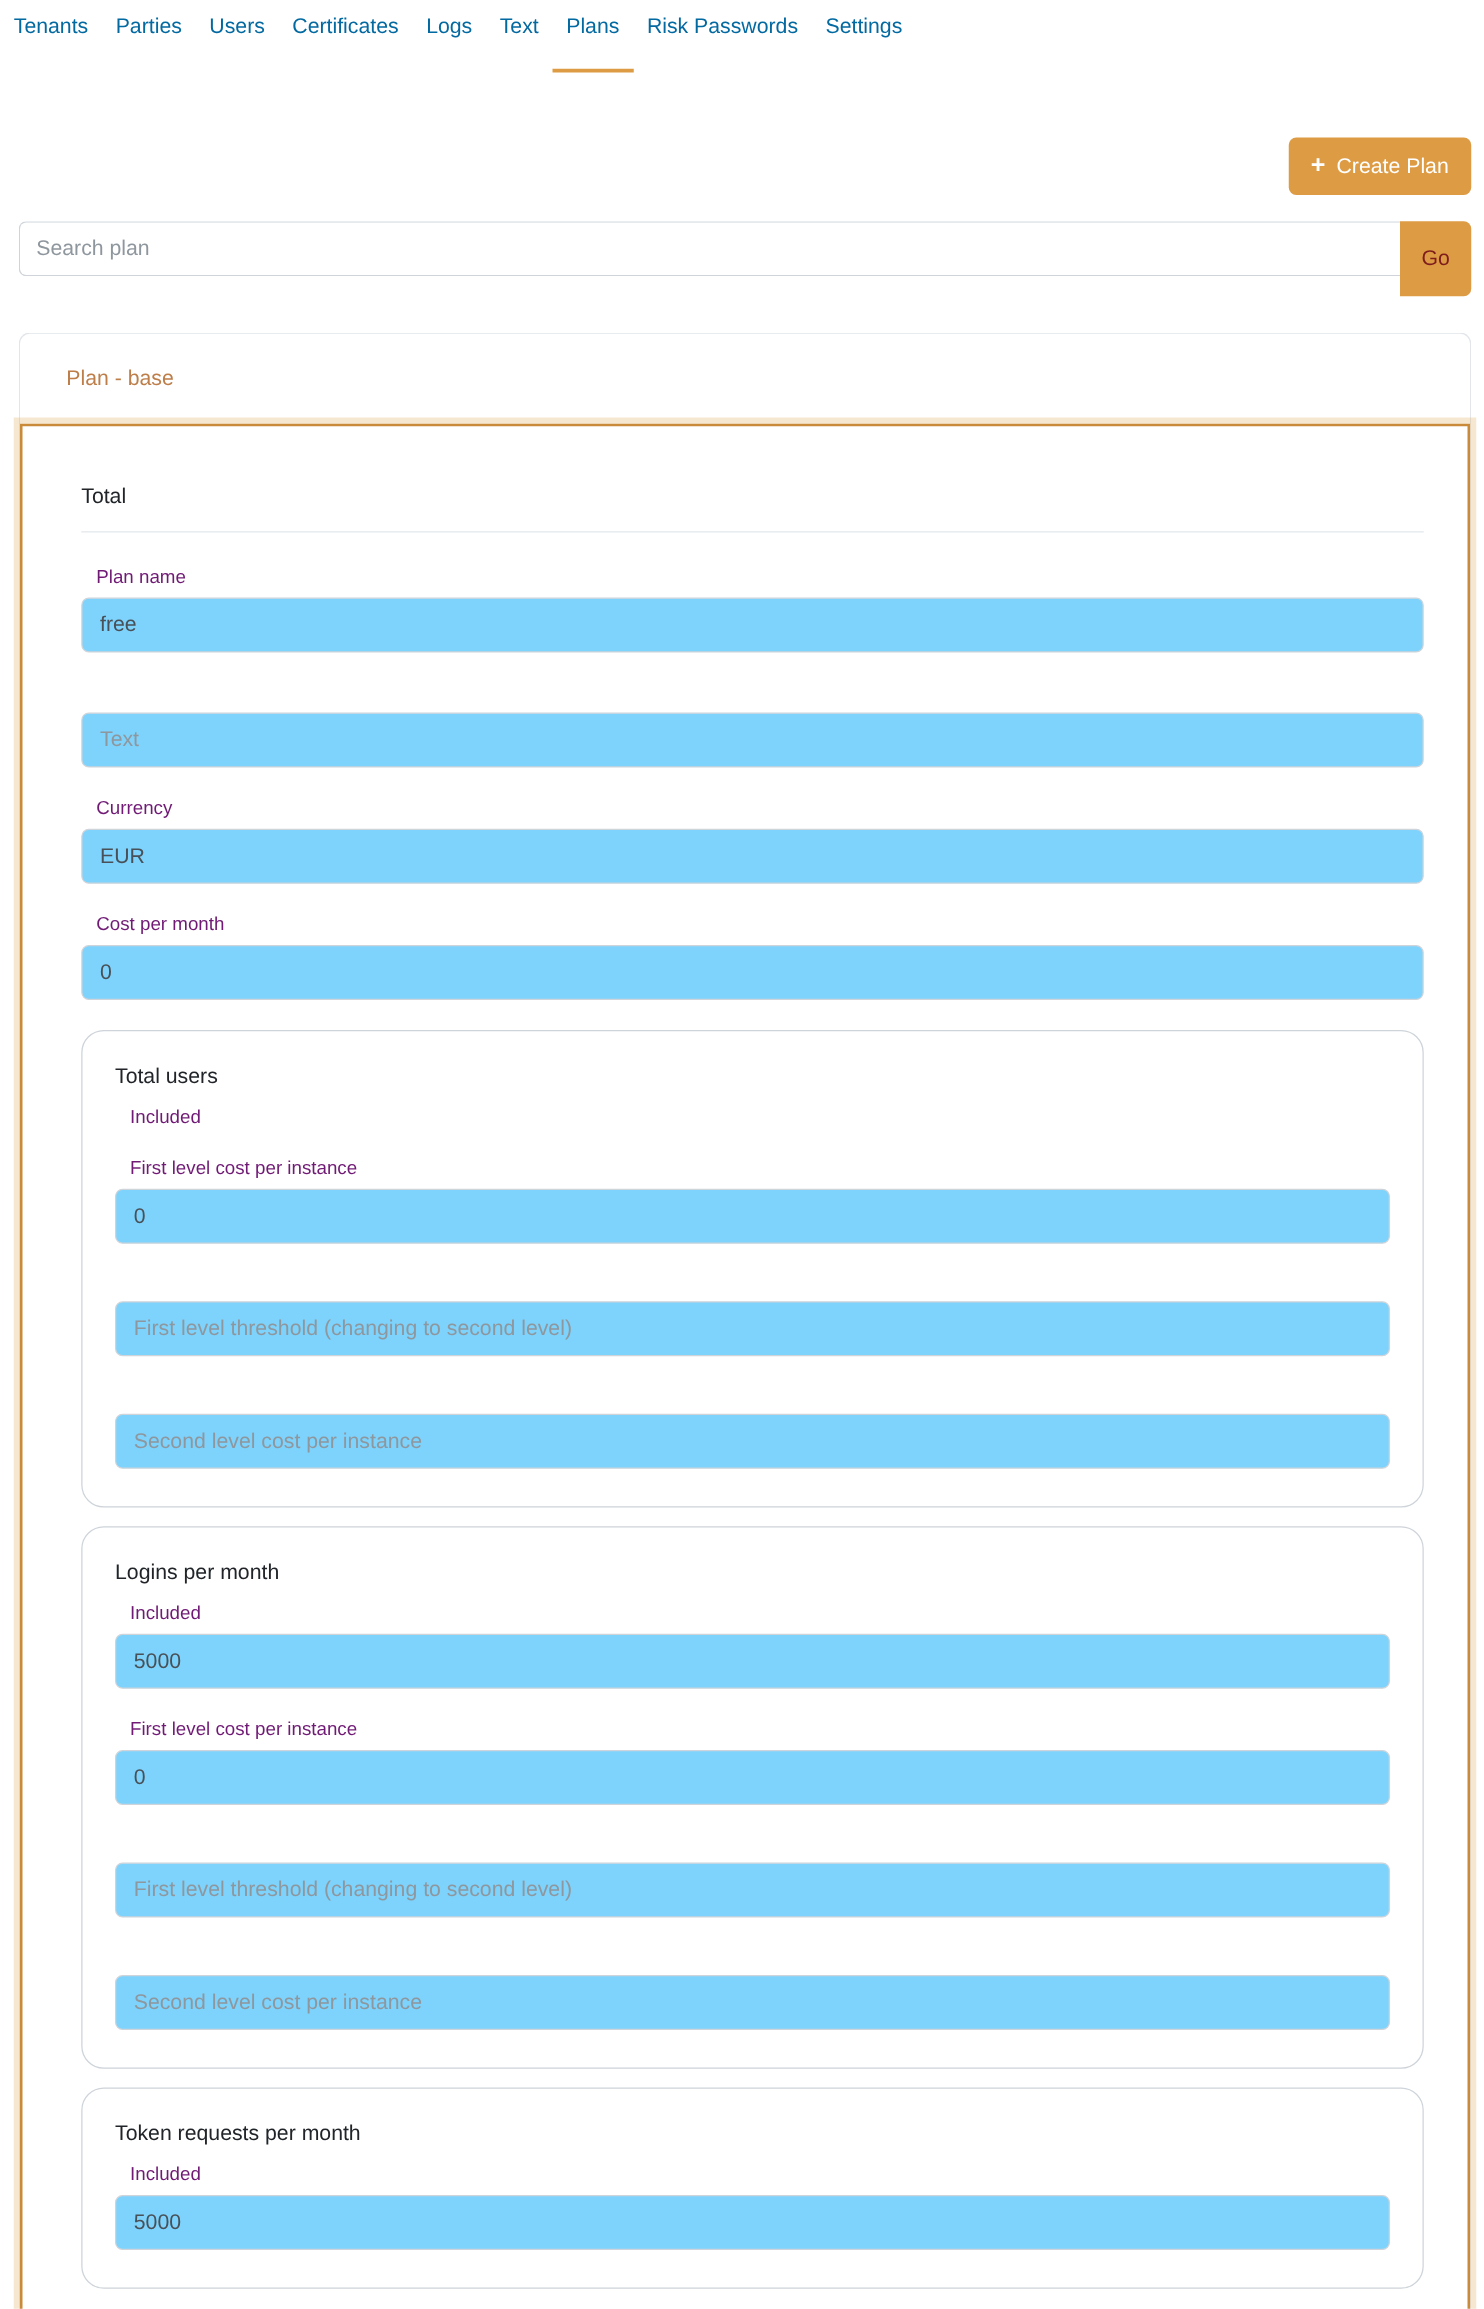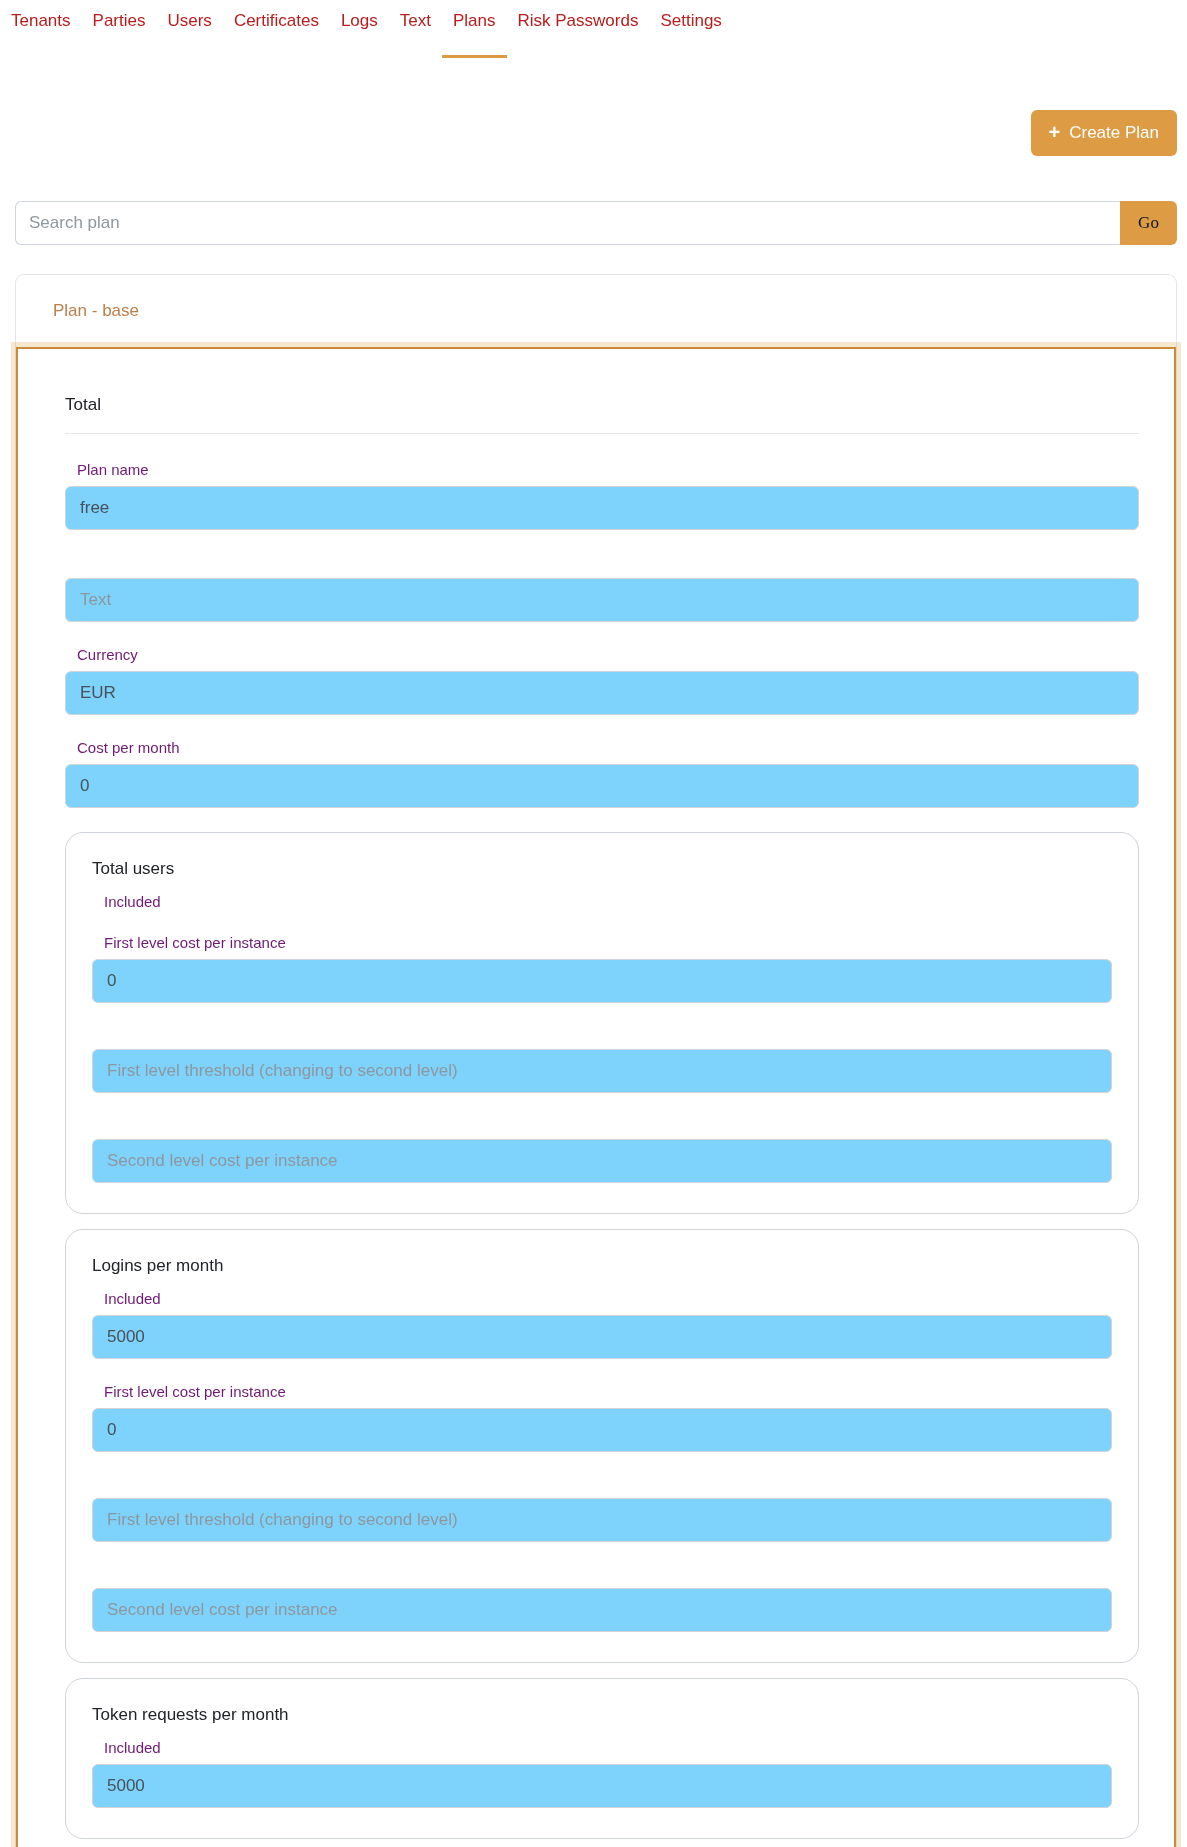--- a/index.html
+++ b/index.html
@@ -7,46 +7,46 @@
   body {
     width:1187px; height:1847px; overflow:hidden;
     font-family:"Liberation Sans", sans-serif;
     background:#fff; color:#212529; font-size:17px;
   }
 
   
   .navbar { display:flex; align-items:stretch; height:58px; padding-left:0; background:#fff; }
   .nav-link {
     display:inline-flex; align-items:flex-start; padding:11px 11px 0 11px;
-    font-size:17px; color:#b91c1c; cursor:pointer; white-space:nowrap;
+    font-size:17px; color:#0369a1; cursor:pointer; white-space:nowrap;
     border-bottom:3px solid transparent; text-decoration:none;
   }
   .nav-link.active { border-bottom-color:var(--accent, #dd9b44); }
 
   
   .page { padding:0 10px 0 15px; }
 
   .toolbar-row { margin-top:52px; display:flex; justify-content:flex-end; }
   .btn-accent {
     background:var(--accent, #dd9b44); color:#fff; border:none; border-radius:6px;
     height:46px; padding:0 18px; font-size:17px; font-family:inherit;
     display:inline-flex; align-items:center; gap:9px; cursor:pointer;
   }
   .plus-glyph { font-weight:bold; font-size:20px; line-height:1; position:relative; top:-1px; }
 
-  .search-row { margin-top:45px; display:flex;border-radius:17px; }
+  .search-row { margin-top:21px; display:flex;border-radius:17px; }
   .search-input {
     flex:1; height:44px; border:1px solid #ced4da; border-right:none;
     border-radius:6px 0 0 6px; padding:0 13px; font-size:17px; color:#495057;
     font-family:inherit; outline:none; background:#fff;
   }
   ::placeholder { color:#8f979e; opacity:1; }
   .btn-go {
-    width:57px; height:44px; background:var(--accent, #dd9b44); color:#0f172a;
-    border:none; border-radius:0 6px 6px 0; font-size:17px; font-family:Liberation Serif, serif; cursor:pointer;
+    width:57px; height:60px; background:var(--accent, #dd9b44); color:#7f1d1d;
+    border:none; border-radius:0 6px 6px 0; font-size:17px; font-family:Liberation Sans, sans-serif; cursor:pointer;
   }
 
   
   .card { margin-top:29px; border:1px solid #e2e6ea; border-bottom:none; border-radius:9px 9px 0 0; background:#fff; }
   .card-header {
     height:72px; display:flex; align-items:center; padding:0 37px;
     font-size:17px; color:var(--header-link, #bd7e4a); cursor:pointer;
   }
   .panel-body {
     border:2px solid var(--panel-border, #c98a3a);

